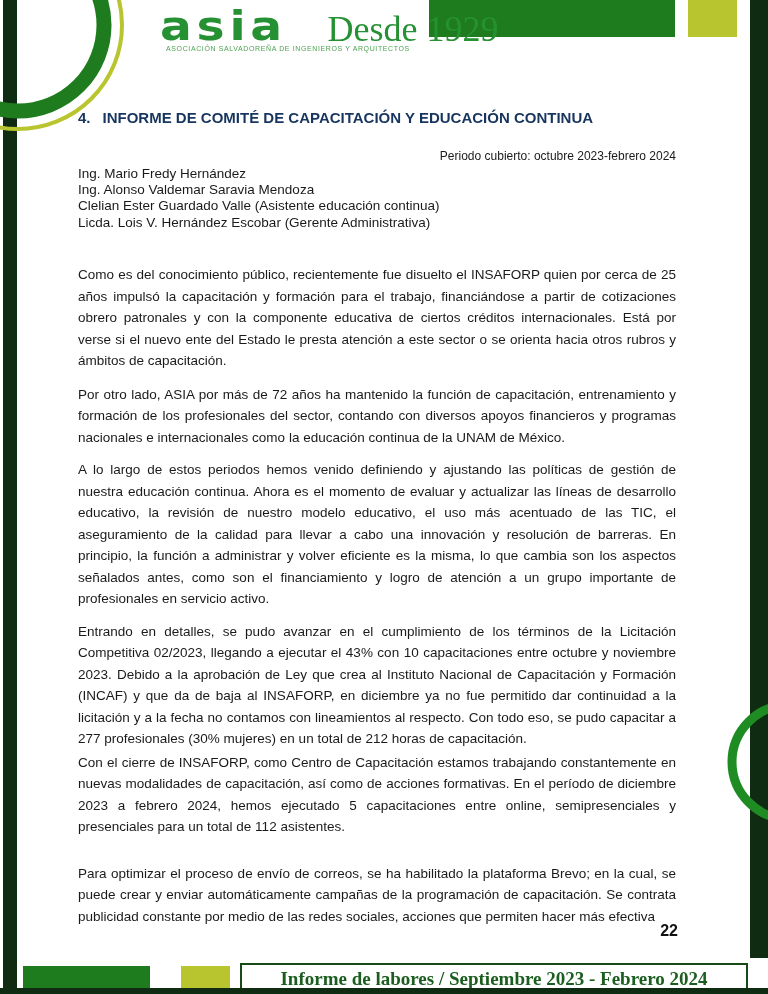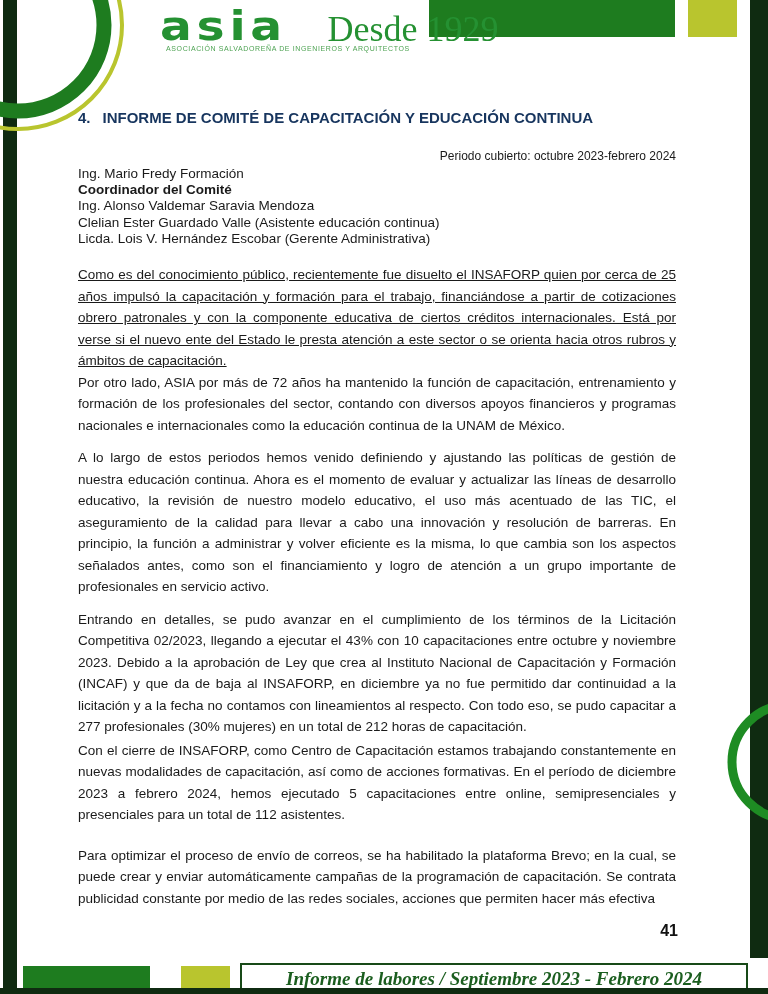--- a/index.html
+++ b/index.html
@@ -41,38 +41,38 @@
   .committee{
     position:absolute;left:78px;top:166px;width:598px;z-index:3;
     font-size:13.5px;line-height:16.2px;
   }
   .committee .bold{font-weight:bold;}
   .bodytext{
     position:absolute;left:78px;top:264px;width:598px;z-index:3;
     font-size:13.5px;line-height:21.5px;text-align:justify;
   }
   .bodytext p{margin:0;}
-  .bodytext p.g-sm{margin-bottom:0;text-decoration:underline;}
+  .bodytext p.g-sm{margin-bottom:12px;}
   .bodytext p.g-md{margin-bottom:11px;}
   .bodytext p.g-lg{margin-bottom:2px;}
-  .bodytext p.g-xl{margin-bottom:19px;}
+  .bodytext p.g-xl{margin-bottom:25px;}
   .page-number{
     position:absolute;top:922px;right:90px;font-size:16px;font-weight:bold;color:#111;z-index:3;
   }
   
   .footer-green-block{position:absolute;left:23px;top:966px;width:127px;height:24px;background:#1e7c1f;z-index:4;}
   .footer-yellow-block{position:absolute;left:181px;top:966px;width:49px;height:24px;background:#b9c52e;z-index:4;}
   .footer-banner-box{
     position:absolute;left:240px;top:963px;width:508px;height:30px;background:#fff;
     border:2px solid #184a18;box-sizing:border-box;z-index:4;
     display:flex;align-items:center;justify-content:center;
   }
   .footer-banner-text{
     font-family:"Liberation Serif",serif;font-weight:bold;font-size:19px;color:#1b5e1f;
-    white-space:nowrap;padding-top:1px;font-style:italic;
+    white-space:nowrap;padding-top:1px;
   }
 </style>
 </head>
 <body>
 
 <div class="page">
 
   <div class="bar-left"></div>
   <div class="bar-right"></div>
   <div class="header-green-bar"></div>
@@ -93,37 +93,36 @@
   </div>
 
   <div class="title-row">
     <span class="title-num">4.</span>
     <span>INFORME DE COMITÉ DE CAPACITACIÓN Y EDUCACIÓN CONTINUA</span>
   </div>
 
   <div class="period">Periodo cubierto: octubre 2023-febrero 2024</div>
 
   <div class="committee">
-    <div>Ing. Mario Fredy Formación</div>
-    <div class="bold">Coordinador del Comité</div>
+    <div>Ing. Mario Fredy Hernández</div>
     <div>Ing. Alonso Valdemar Saravia Mendoza</div>
     <div>Clelian Ester Guardado Valle (Asistente educación continua)</div>
     <div>Licda. Lois V. Hernández Escobar (Gerente Administrativa)</div>
   </div>
 
   <div class="bodytext">
     <p class="g-sm">Como es del conocimiento público, recientemente fue disuelto el INSAFORP quien por cerca de 25 años impulsó la capacitación y formación para el trabajo, financiándose a partir de cotizaciones obrero patronales y con la componente educativa de ciertos créditos internacionales. Está por verse si el nuevo ente del Estado le presta atención a este sector o se orienta hacia otros rubros y ámbitos de capacitación.</p>
     <p class="g-md">Por otro lado, ASIA por más de 72 años ha mantenido la función de capacitación, entrenamiento y formación de los profesionales del sector, contando con diversos apoyos financieros y programas nacionales e internacionales como la educación continua de la UNAM de México.</p>
     <p class="g-md">A lo largo de estos periodos hemos venido definiendo y ajustando las políticas de gestión de nuestra educación continua. Ahora es el momento de evaluar y actualizar las líneas de desarrollo educativo, la revisión de nuestro modelo educativo, el uso más acentuado de las TIC, el aseguramiento de la calidad para llevar a cabo una innovación y resolución de barreras. En principio, la función a administrar y volver eficiente es la misma, lo que cambia son los aspectos señalados antes, como son el financiamiento y logro de atención a un grupo importante de profesionales en servicio activo.</p>
     <p class="g-lg">Entrando en detalles, se pudo avanzar en el cumplimiento de los términos de la Licitación Competitiva 02/2023, llegando a ejecutar el 43% con 10 capacitaciones entre octubre y noviembre 2023. Debido a la aprobación de Ley que crea al Instituto Nacional de Capacitación y Formación (INCAF) y que da de baja al INSAFORP, en diciembre ya no fue permitido dar continuidad a la licitación y a la fecha no contamos con lineamientos al respecto. Con todo eso, se pudo capacitar a 277 profesionales (30% mujeres) en un total de 212 horas de capacitación.</p>
     <p class="g-xl">Con el cierre de INSAFORP, como Centro de Capacitación estamos trabajando constantemente en nuevas modalidades de capacitación, así como de acciones formativas. En el período de diciembre 2023 a febrero 2024, hemos ejecutado 5 capacitaciones entre online, semipresenciales y presenciales para un total de 112 asistentes.</p>
     <p>Para optimizar el proceso de envío de correos, se ha habilitado la plataforma Brevo; en la cual, se puede crear y enviar automáticamente campañas de la programación de capacitación. Se contrata publicidad constante por medio de las redes sociales, acciones que permiten hacer más efectiva</p>
   </div>
 
-  <div class="page-number">41</div>
+  <div class="page-number">22</div>
 
   <div class="footer-green-block"></div>
   <div class="footer-yellow-block"></div>
   <div class="footer-banner-box">
     <span class="footer-banner-text">Informe de labores / Septiembre 2023 - Febrero 2024</span>
   </div>
   <div class="strip-bottom"></div>
 
 </div>
 

